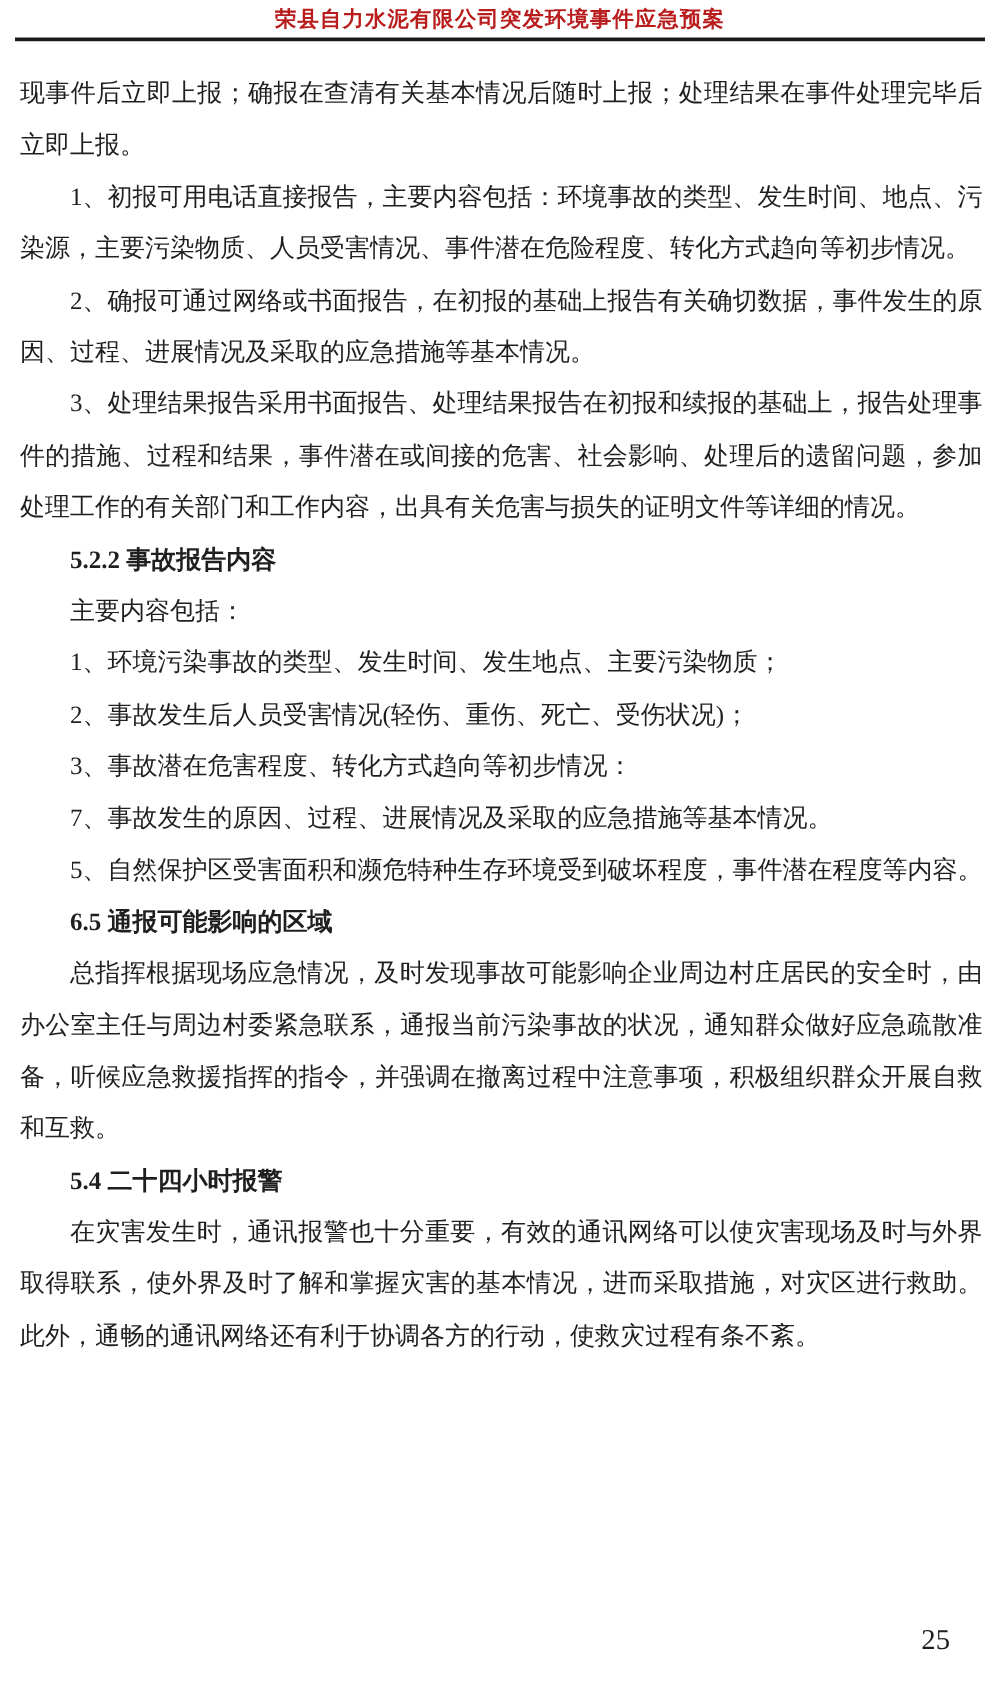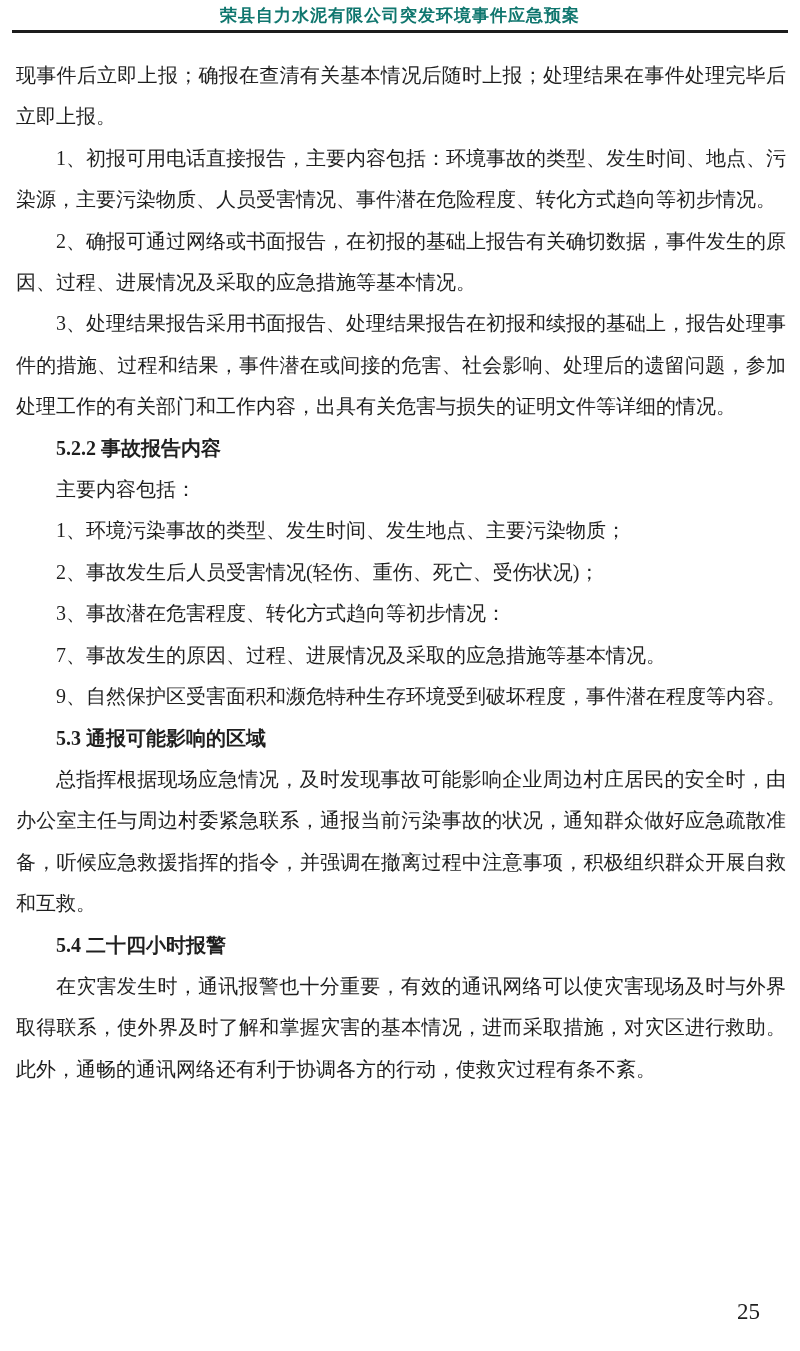--- a/index.html
+++ b/index.html
@@ -14,21 +14,21 @@
     box-sizing: border-box;
   }
   .doc-header {
     text-align: center;
     padding-top: 4px;
   }
   .doc-header .title {
     font-size: 17px;
     font-weight: bold;
     letter-spacing: 1px;
-    color: #0f766e;
+    color: #b91c1c;
   }
   .header-rule {
     height: 0;
     border-bottom: 3px solid #1c1c1c;
     margin: 3px 12px 0 12px;
   }
   .doc-body {
     padding: 22px 14px 0 16px;
     font-size: 20px;
     line-height: 41.4px;
@@ -64,22 +64,22 @@
       <p class=" no-indent">现事件后立即上报；确报在查清有关基本情况后随时上报；处理结果在事件处理完毕后立即上报。</p>
       <p class="">1、初报可用电话直接报告，主要内容包括：环境事故的类型、发生时间、地点、污染源，主要污染物质、人员受害情况、事件潜在危险程度、转化方式趋向等初步情况。</p>
       <p class="">2、确报可通过网络或书面报告，在初报的基础上报告有关确切数据，事件发生的原因、过程、进展情况及采取的应急措施等基本情况。</p>
       <p class="">3、处理结果报告采用书面报告、处理结果报告在初报和续报的基础上，报告处理事件的措施、过程和结果，事件潜在或间接的危害、社会影响、处理后的遗留问题，参加处理工作的有关部门和工作内容，出具有关危害与损失的证明文件等详细的情况。</p>
       <p class="heading">5.2.2 事故报告内容</p>
       <p class="">主要内容包括：</p>
       <p class="">1、环境污染事故的类型、发生时间、发生地点、主要污染物质；</p>
       <p class="">2、事故发生后人员受害情况(轻伤、重伤、死亡、受伤状况)；</p>
       <p class="">3、事故潜在危害程度、转化方式趋向等初步情况：</p>
       <p class="">7、事故发生的原因、过程、进展情况及采取的应急措施等基本情况。</p>
-      <p class="">9、自然保护区受害面积和濒危特种生存环境受到破坏程度，事件潜在程度等内容。</p>
-      <p class="heading">5.3 通报可能影响的区域</p>
+      <p class="">5、自然保护区受害面积和濒危特种生存环境受到破坏程度，事件潜在程度等内容。</p>
+      <p class="heading">6.5 通报可能影响的区域</p>
       <p class="">总指挥根据现场应急情况，及时发现事故可能影响企业周边村庄居民的安全时，由办公室主任与周边村委紧急联系，通报当前污染事故的状况，通知群众做好应急疏散准备，听候应急救援指挥的指令，并强调在撤离过程中注意事项，积极组织群众开展自救和互救。</p>
       <p class="heading">5.4 二十四小时报警</p>
       <p class="">在灾害发生时，通讯报警也十分重要，有效的通讯网络可以使灾害现场及时与外界取得联系，使外界及时了解和掌握灾害的基本情况，进而采取措施，对灾区进行救助。此外，通畅的通讯网络还有利于协调各方的行动，使救灾过程有条不紊。</p>
     </div>
 
   <div class="page-number">25</div>
 
 </div>
 
 </body></html>

